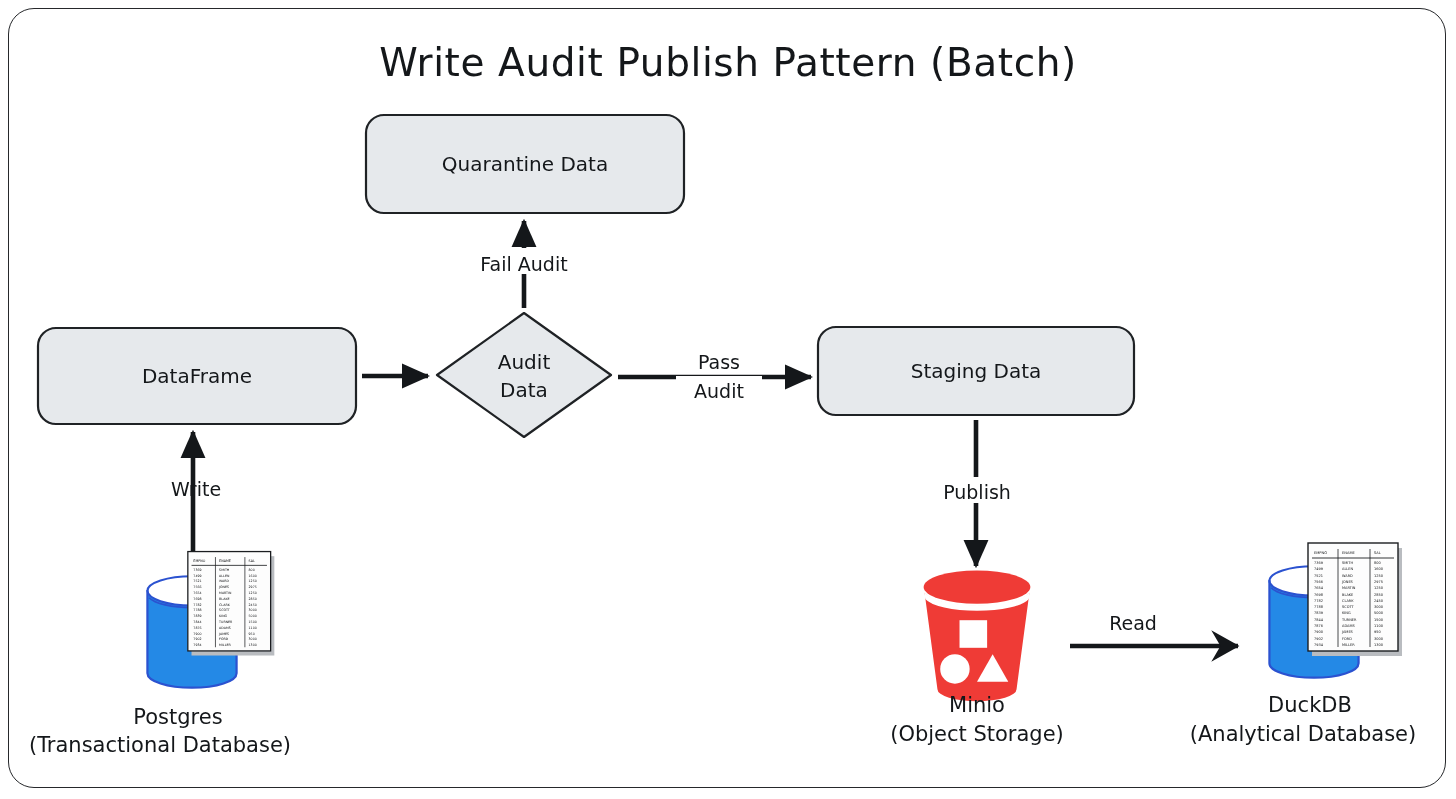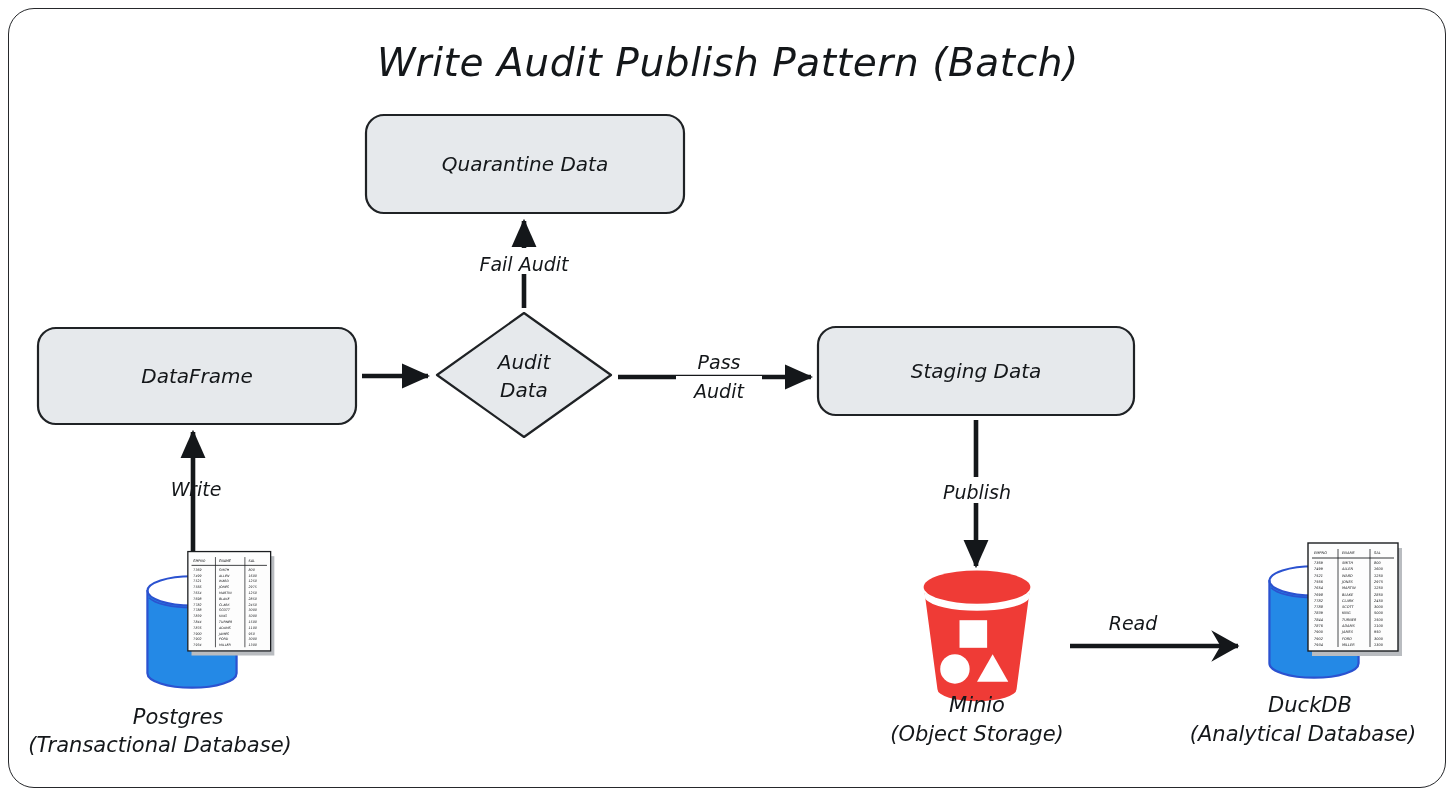--- a/index.html
+++ b/index.html
@@ -9,21 +9,20 @@
   }
   body {
     font-family: "DejaVu Sans", sans-serif;
   }
   #canvas {
     position: relative;
     width: 1456px;
     height: 799px;
     background: #ffffff;
     overflow: hidden;
-    font-style: italic;
   }
   #frame {
     position: absolute;
     left: 8px;
     top: 8px;
     width: 1438px;
     height: 780px;
     border: 1.6px solid #26282b;
     border-radius: 26px;
     box-sizing: border-box;

